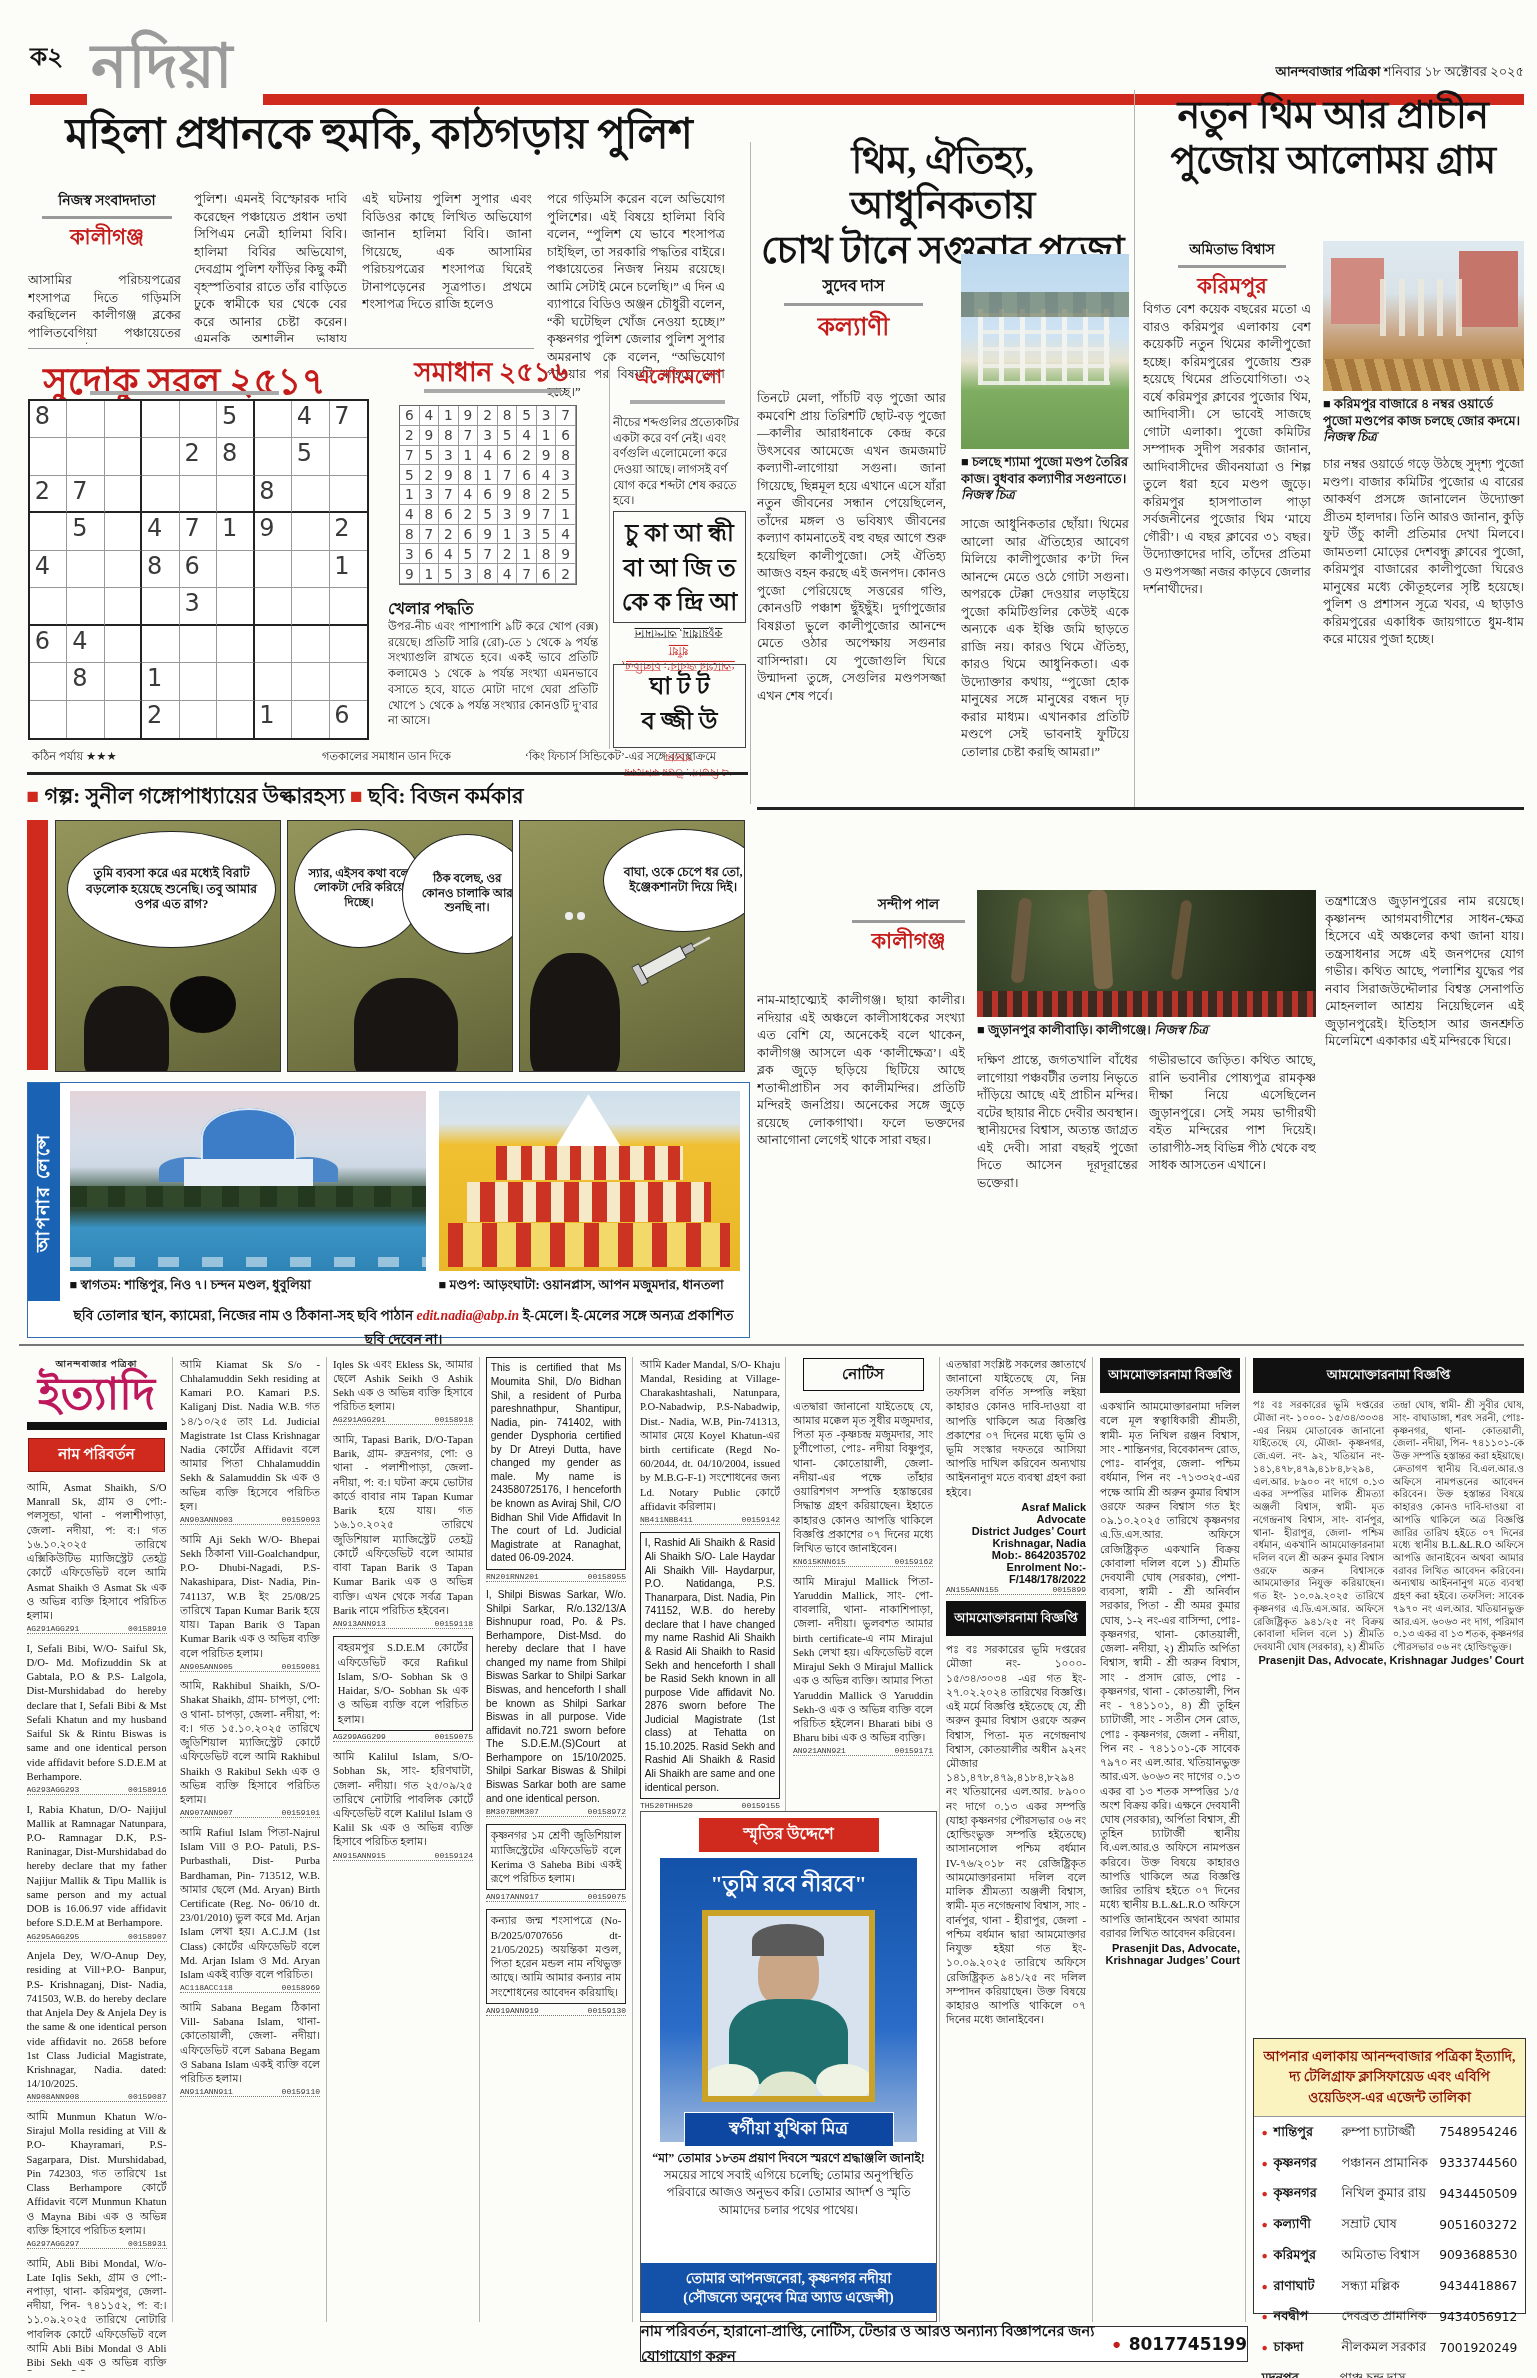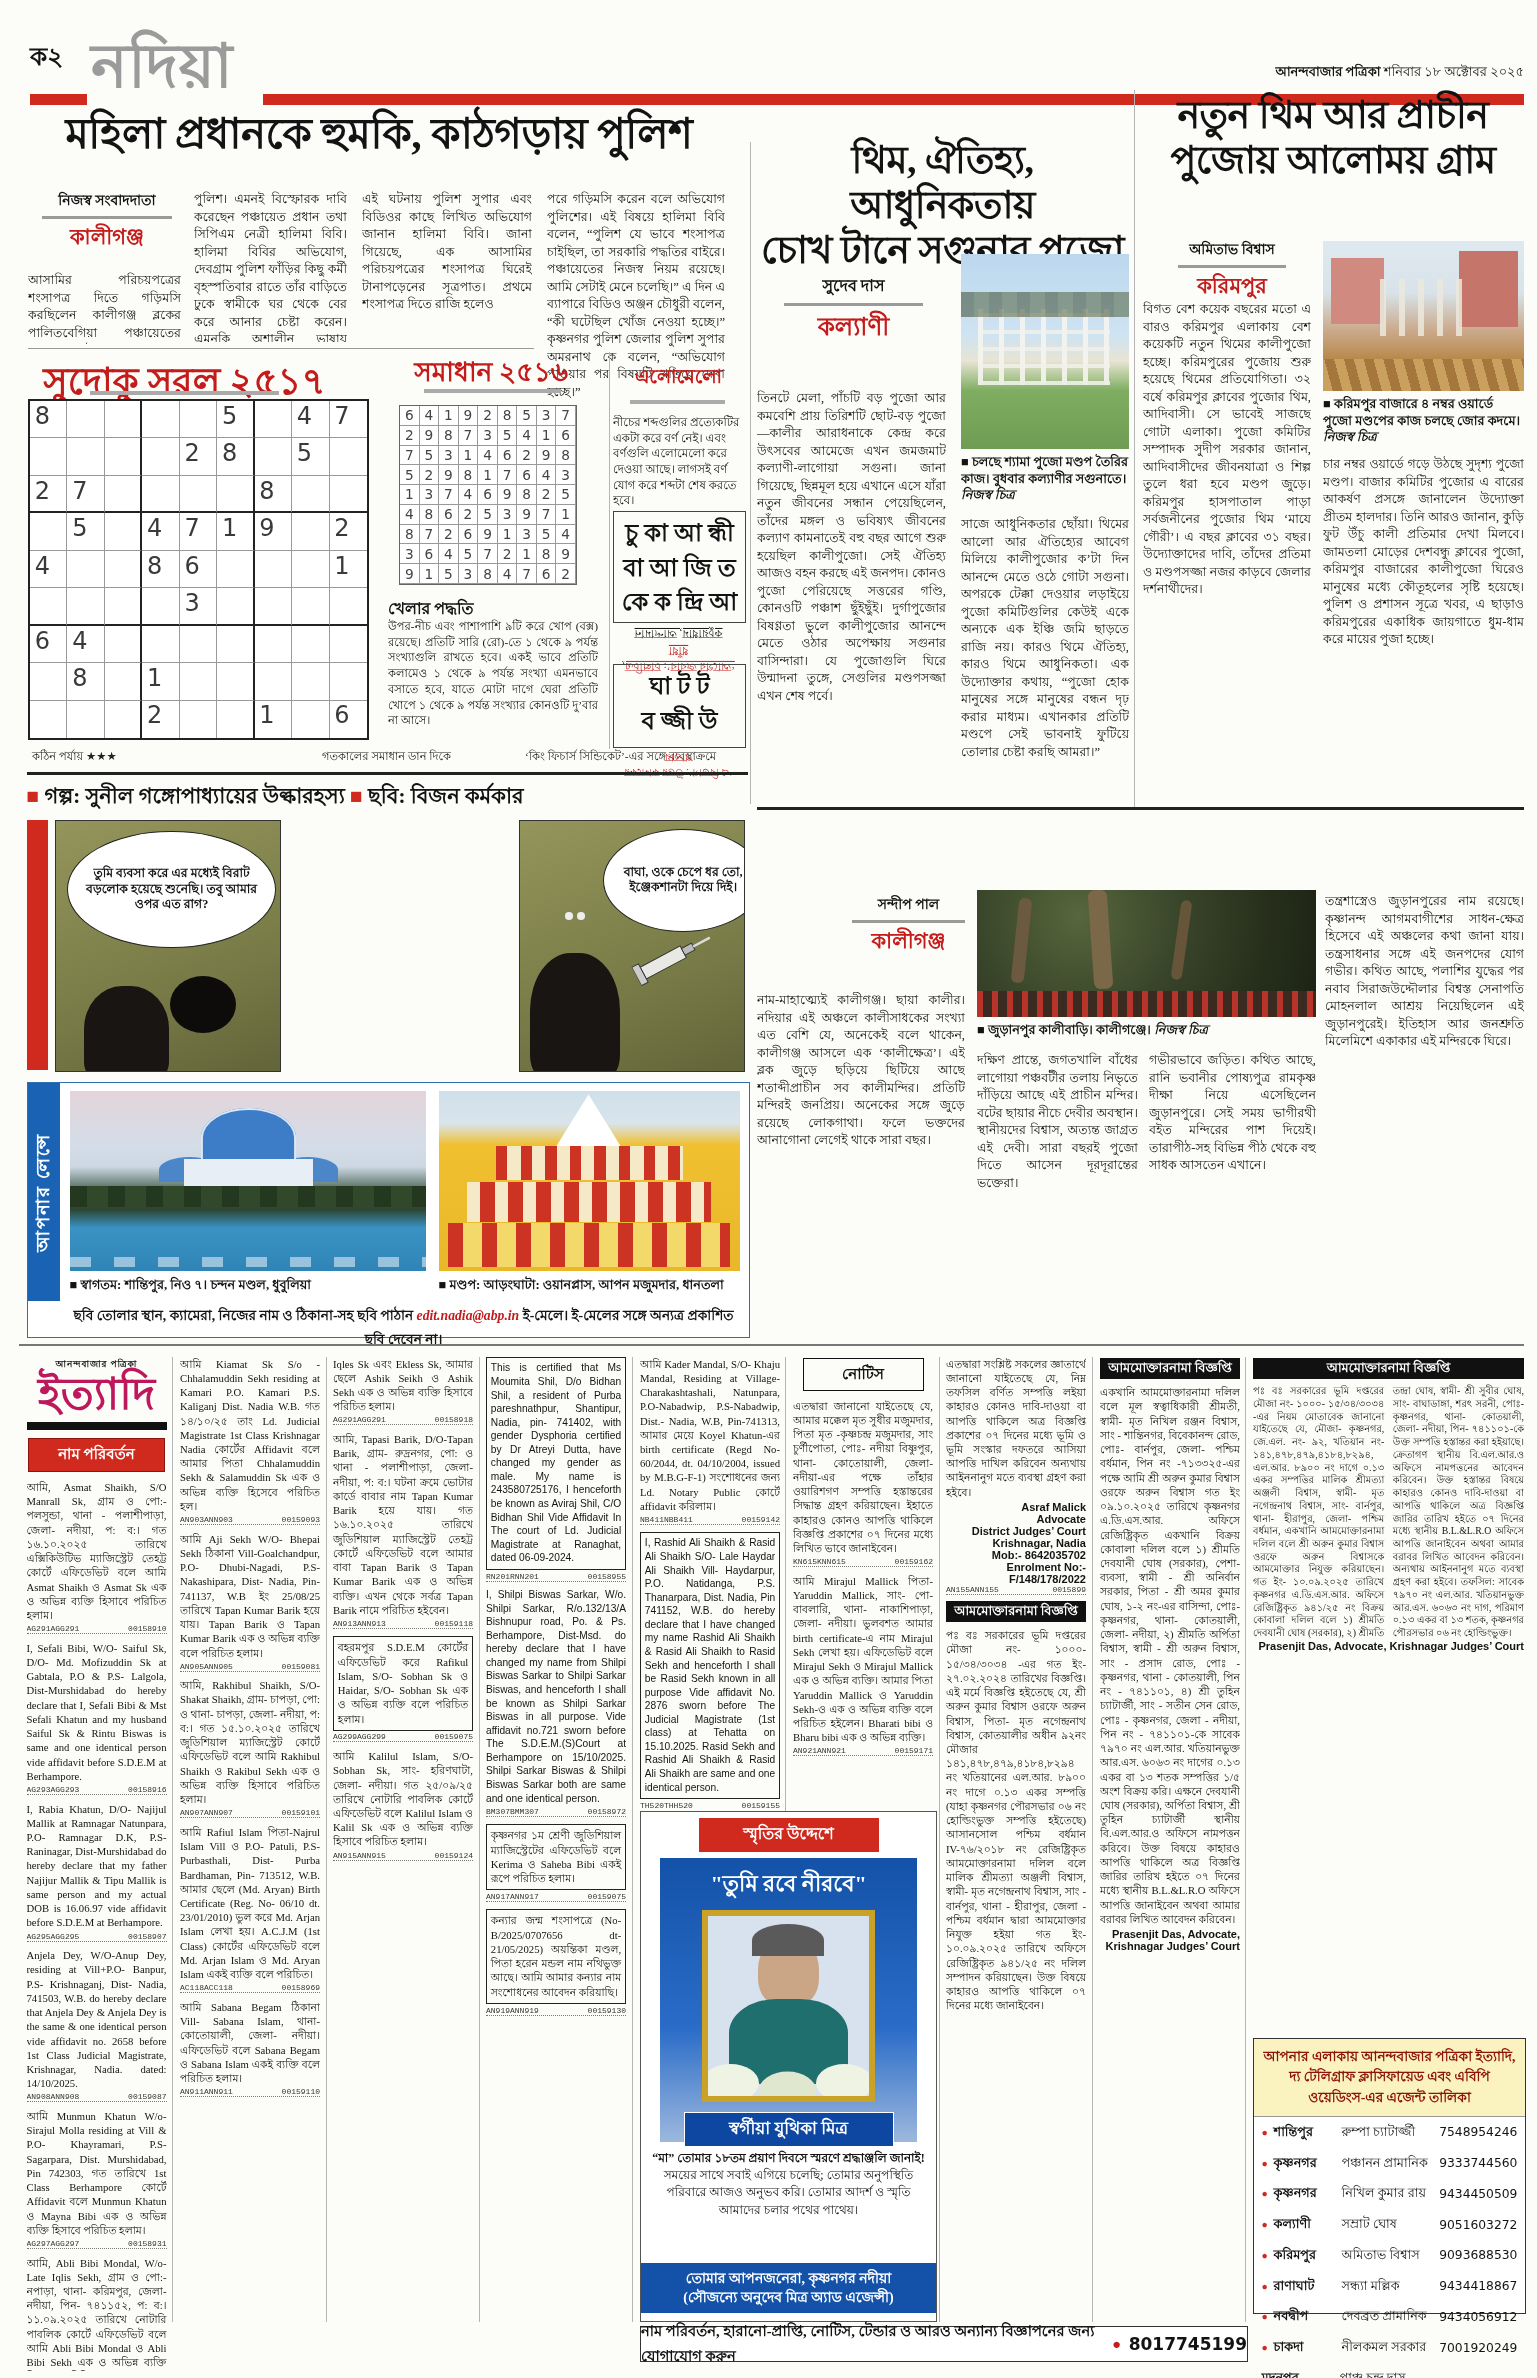--- a/index.html
+++ b/index.html
@@ -45,21 +45,21 @@
   #lens-label span{writing-mode:vertical-rl;transform:rotate(180deg);font-weight:bold;font-size:18px;letter-spacing:1.9px;}
   .lens-photo{position:absolute;overflow:hidden;}
   
   #classified{position:absolute;left:0;top:1349px;width:1538px;height:1030px;}
   .cl-col{position:absolute;top:7.6px;overflow:hidden;}
   .cl-brand{font-size:9px;text-align:center;letter-spacing:0.9px;font-weight:bold;}
   .cl-masthead{font-size:44px;font-weight:bold;color:#be185d;text-align:center;line-height:1.05;}
   .cl-bar{height:8.5px;background:#111;margin:3.8px 0 7.6px;}
   .cl-redhead{background:#d02a1e;color:#fff;font-weight:bold;font-size:15px;text-align:center;padding:3.8px 0;border:0.9px solid #8d140c;margin:5.7px 1.9px 7.6px;}
   .cl-noticehead{border:1.4px solid #111;font-weight:bold;font-size:15px;text-align:center;padding:2.8px 0;margin:1.9px 9.5px 7.6px;}
-  .cl-blackhead{background:#111;color:#fff;font-weight:bold;font-size:12.8px;text-align:center;padding:0 0;margin:1.9px 0 5.7px;}
+  .cl-blackhead{background:#111;color:#fff;font-weight:bold;font-size:12.8px;text-align:center;padding:7px 0;margin:1.9px 0 5.7px;}
   .cl-ad{font-size:10.7px;line-height:1.33;text-align:justify;margin:0 0 1.9px;}
   .cl-ad.en{font-family:"Liberation Sans",sans-serif;font-size:10.2px;}
   .cl-ad.boxed{border:1.4px solid #222;padding:3.8px;}
   .cl-ref{font-size:8px;font-family:"Liberation Mono",monospace;color:#333;border-bottom:0.9px dotted #777;margin:0 0 6.6px;display:flex;justify-content:space-between;}
   .cl-dense{font-size:9.8px;line-height:1.3;text-align:justify;column-count:2;column-gap:8.5px;}
   .cl-sig{font-size:11px;font-weight:bold;text-align:right;font-family:"Liberation Sans",sans-serif;}
   
   #memorial{position:absolute;background:#fff;border:0.9px solid #555;}
   #mem-head{background:#d02a1e;color:#fff;font-weight:bold;font-size:16px;text-align:center;width:180px;margin:5.7px auto;padding:3.8px 0;}
   #mem-card{margin:3.8px auto 5.7px;width:257px;height:284px;background:linear-gradient(#1352a8,#2a6cc8 60%,#9db8dd);position:relative;text-align:center;}
@@ -350,20 +350,25 @@
     <span style="color:#d02a1e;">■</span>
     <span>গল্প: সুনীল গঙ্গোপাধ্যায়ের উল্কারহস্য</span>
     <span style="color:#d02a1e;">■</span>
     <span>ছবি: বিজন কর্মকার</span>
   </div>
   <div class="abs" style="left:26.5px;top:820px;width:21px;height:250px;background:#d02a1e;"></div>
   <div class="panel" style="left:55px;width:224px;top:820px;">
     <div class="bubble" style="left:11.4px;top:9.5px;width:180px;height:93px;">তুমি ব্যবসা করে এর মধ্যেই বিরাট বড়লোক হয়েছে শুনেছি। তবু আমার ওপর এত রাগ?</div>
     <div class="fig" style="left:28px;bottom:-9.5px;width:85px;height:95px;"></div>
     <div class="hair" style="left:114px;bottom:38px;width:66px;height:57px;"></div>
+  </div>
+  <div class="panel" style="left:287px;width:224px;top:820px;">
+    <div class="bubble" style="left:5.7px;top:7.6px;width:102px;height:95px;font-size:11.7px;">স্যার, এইসব কথা বলে লোকটা দেরি করিয়ে দিচ্ছে।</div>
+    <div class="bubble" style="left:114px;top:13.2px;width:102px;height:95px;font-size:11.7px;">ঠিক বলেছ, ওর কোনও চালাকি আর শুনছি না।</div>
+    <div class="fig" style="left:66px;bottom:-11.4px;width:104px;height:104px;"></div>
   </div>
   <div class="panel" style="left:519px;width:224px;top:820px;">
     <div class="bubble" style="left:83px;top:7.6px;width:132px;height:79px;">বাঘা, ওকে চেপে ধর তো, ইঞ্জেকশানটা দিয়ে দিই।</div>
     <div class="fig" style="left:9.5px;bottom:-9.5px;width:90px;height:128px;"></div>
     <div style="position:absolute;left:45px;top:91px;width:7.6px;height:7.6px;border-radius:50%;background:#eee;"></div>
     <div style="position:absolute;left:57px;top:91px;width:7.6px;height:7.6px;border-radius:50%;background:#eee;"></div>
     <svg width="85" height="49" style="position:absolute;left:112px;top:112px;transform:rotate(-28deg);" viewBox="0 0 90 52">
       <rect x="8" y="18" width="48" height="14" fill="#e8e8e4" stroke="#333"></rect>
       <rect x="56" y="21" width="12" height="8" fill="#bbb" stroke="#333"></rect>
       <line x1="68" y1="25" x2="88" y2="25" stroke="#ddd" stroke-width="2.5"></line>

